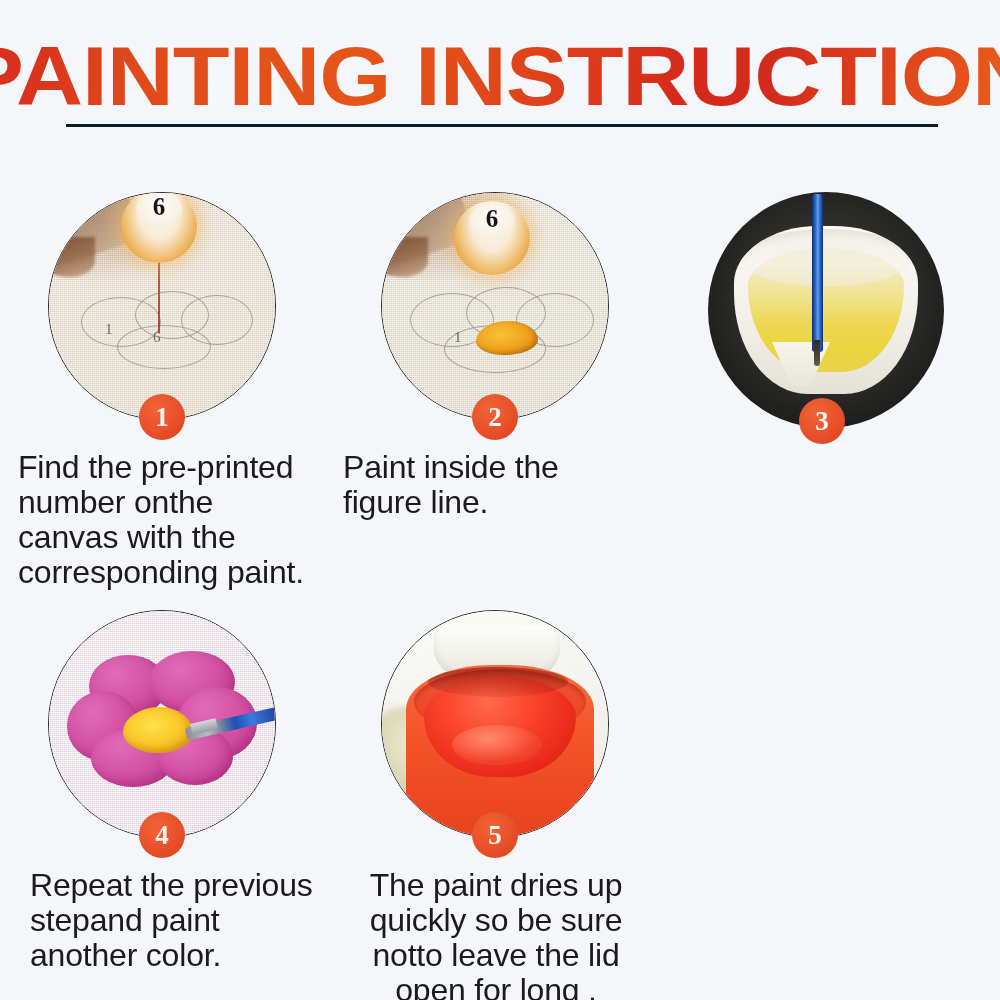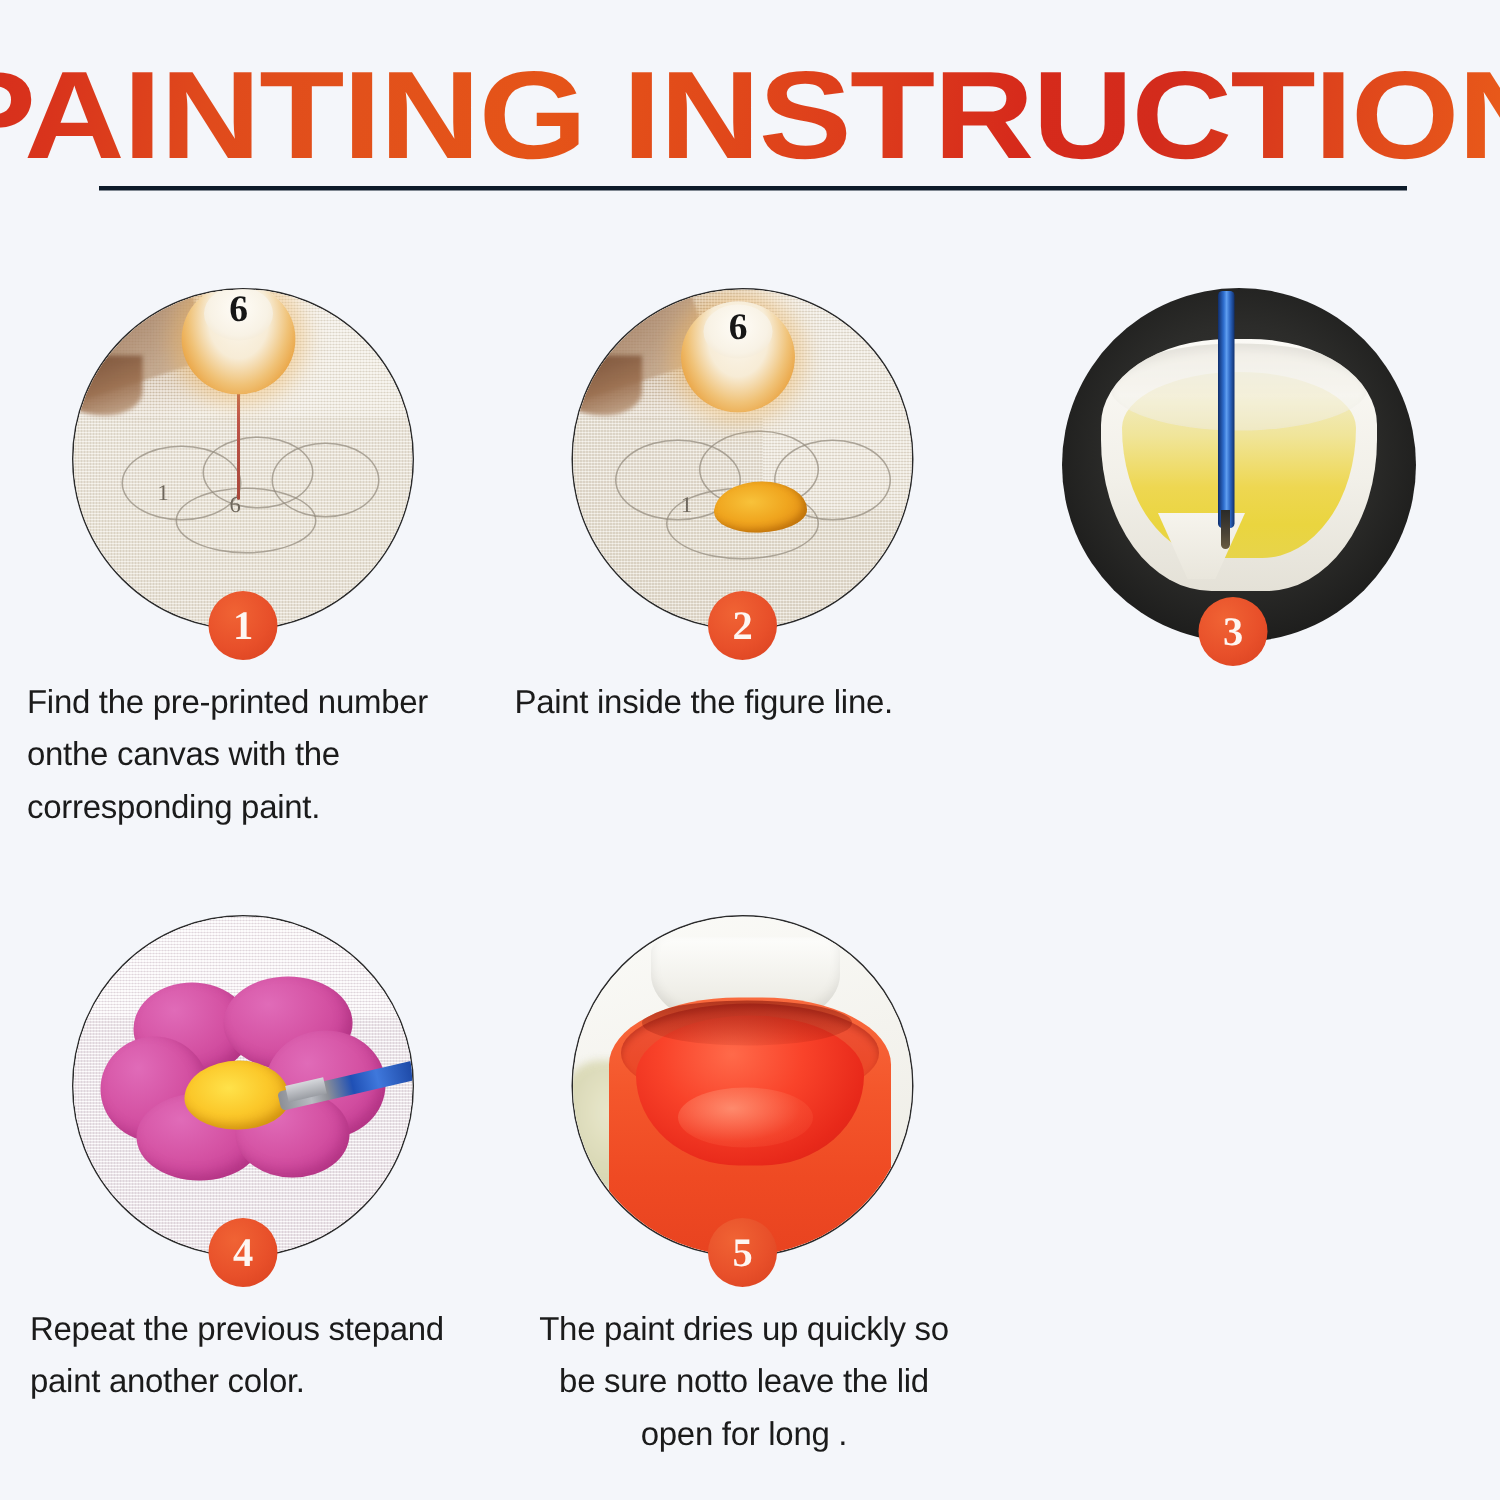--- a/index.html
+++ b/index.html
@@ -111,28 +111,28 @@
     z-index: 5;
   }
   .badge.b3 { left: 133px; top: 206px; }
 
   
   .caption {
     margin-top: 30px;
     margin-left: 18px;
     width: 290px;
     font-family: "Liberation Sans", sans-serif;
-    font-size: 22px;
+    font-size: 32px;
     line-height: 35px;
     color: #1b1b1b;
     letter-spacing: -0.2px;
   }
   .caption.c2 { margin-left: 10px; }
   .caption.c3 { margin-left: 12px; width: 250px; }
-  .caption.c4 { margin-left: 20px; width: 300px; }
+  .caption.c4 { margin-left: 30px; width: 300px; }
   .caption.c5 { width: 290px; text-align: center; }
 
   .row-2 { height: 390px; margin-top: 0px; }
   .row-2 .photo { margin-top: 0; }
 
   
 
   
   .canvas-bg {
     position: absolute; inset: 0;

